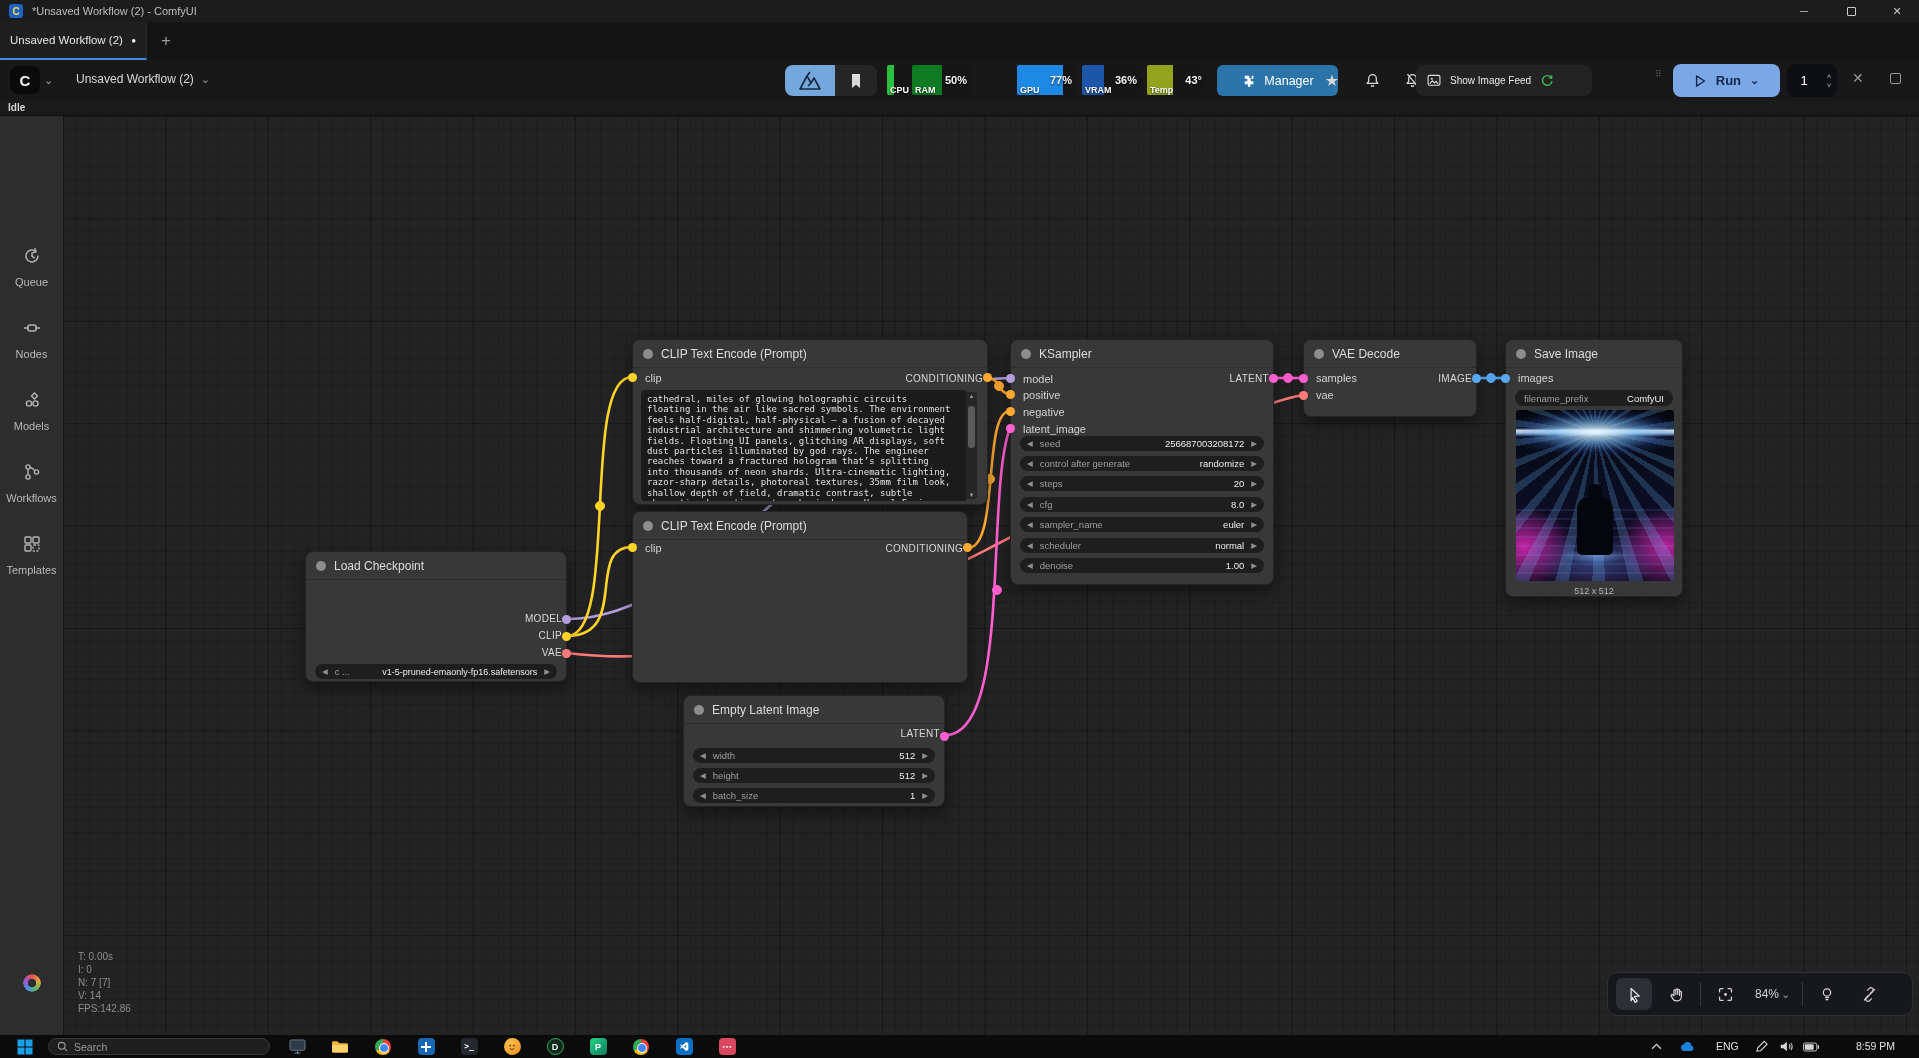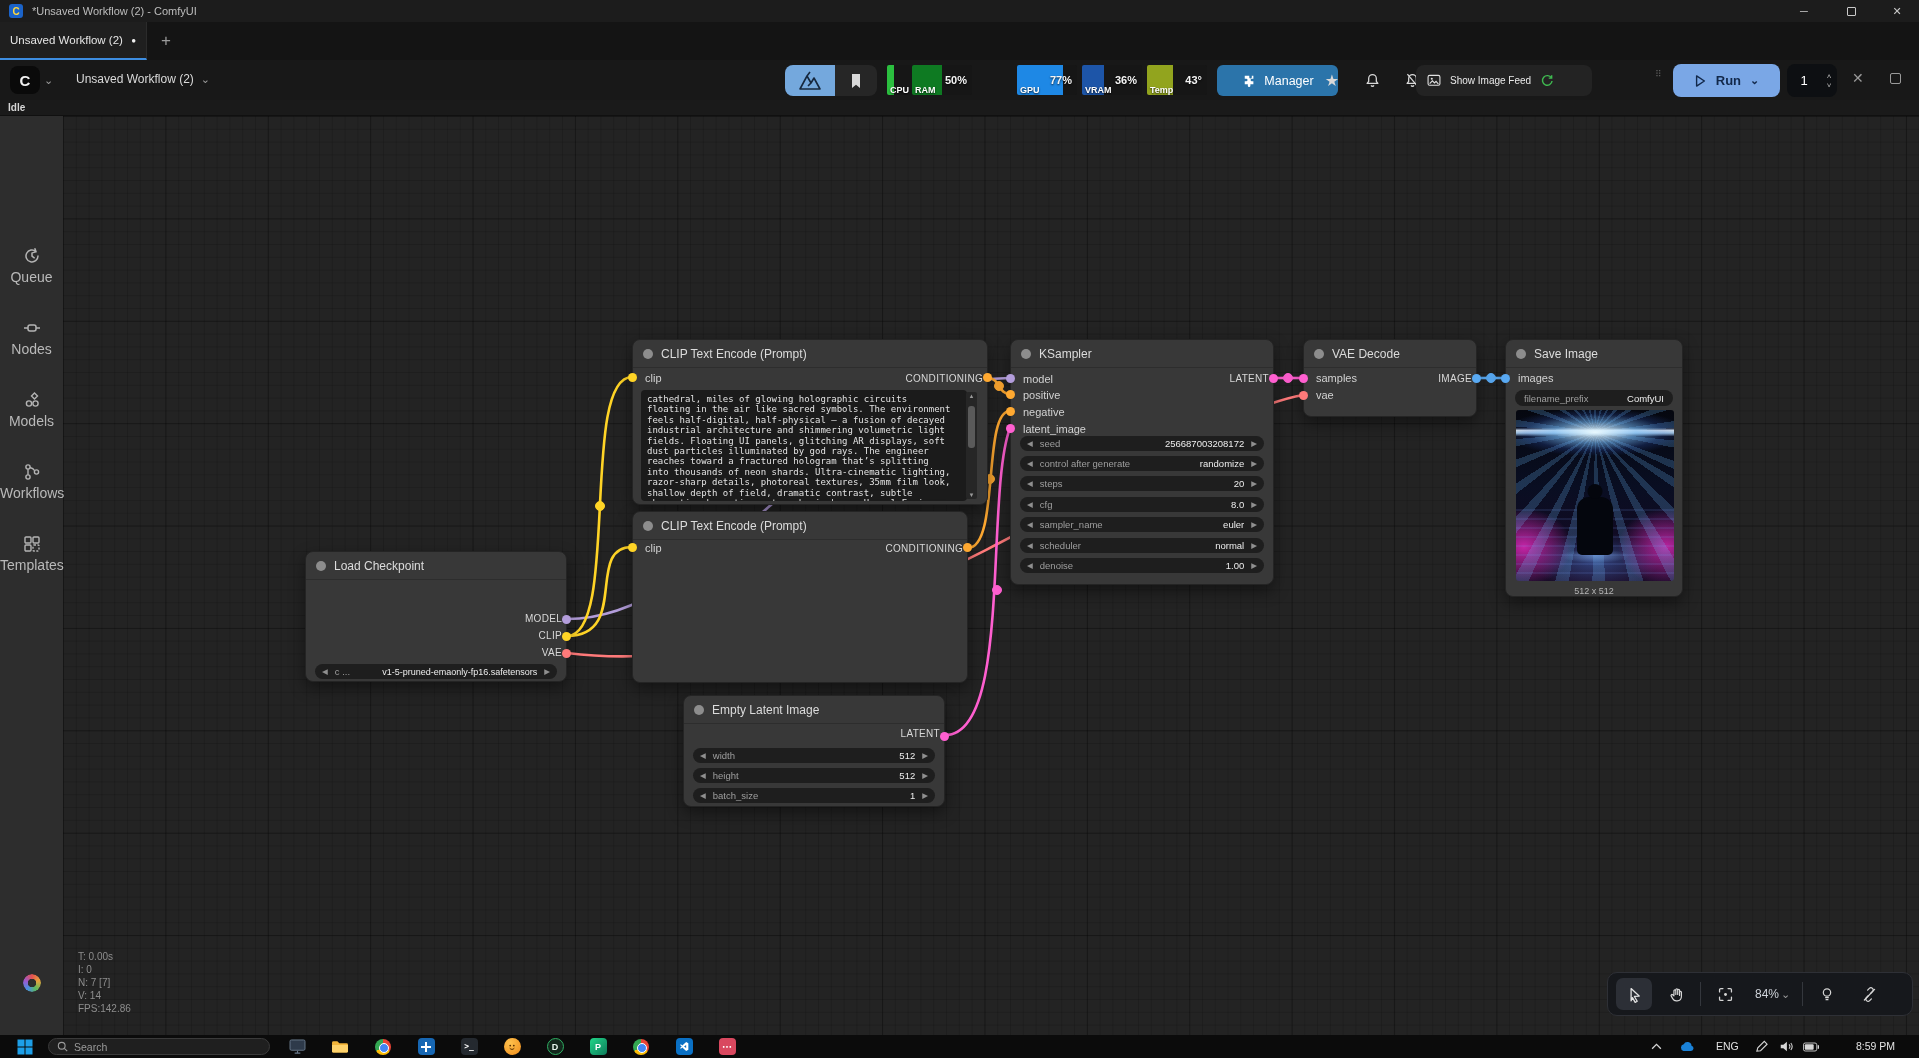--- a/index.html
+++ b/index.html
@@ -36,21 +36,21 @@
   .draghandle{position:absolute;left:1655px;top:12px;width:12px;height:16px;color:#5c5c5c;font-size:9px;line-height:5px;letter-spacing:1px}
   .run-btn{position:absolute;left:1673px;top:4px;width:107px;height:33px;background:#7aa7e6;border-radius:8px;display:flex;align-items:center;justify-content:center;gap:9px;color:#12284a;font-size:13px;font-weight:bold}
   .count-box{position:absolute;left:1787px;top:4px;width:50px;height:33px;background:#0d0f12;border-radius:8px;display:flex;align-items:center}
   .count-box .num{flex:1;text-align:center;color:#fff;font-size:13px}
   .count-box .spin{width:16px;display:flex;flex-direction:column;align-items:center;color:#b9b9b9;font-size:8px;line-height:9px}
   .qicon{position:absolute;top:10px;color:#9a9a9a;font-size:14px}
   
   .sidebar{position:absolute;left:0;top:116px;width:63px;height:919px;background:#2d2d2d;z-index:9}
   .side-item{position:absolute;left:0;width:63px;text-align:center}
   .side-item svg{display:block;margin:0 auto}
-  .side-item .lbl{display:block;margin-top:3px;font-size:14px;color:#b9b9b9}
+  .side-item .lbl{display:block;margin-top:10px;font-size:11px;color:#b9b9b9}
   
   .canvas{position:absolute;left:63px;top:116px;width:1856px;height:919px;background-color:#232323;
     background-image:
       linear-gradient(to right,rgba(0,0,0,.25) 1px,transparent 1px),
       linear-gradient(to bottom,rgba(0,0,0,.25) 1px,transparent 1px),
       linear-gradient(to right,rgba(0,0,0,.14) 1px,transparent 1px),
       linear-gradient(to bottom,rgba(0,0,0,.14) 1px,transparent 1px);
     background-size:102.4px 102.4px,102.4px 102.4px,12.8px 12.8px,12.8px 12.8px;z-index:0}
   svg.wires{position:absolute;left:0;top:0;width:1919px;height:1058px;z-index:1;pointer-events:none}
   

